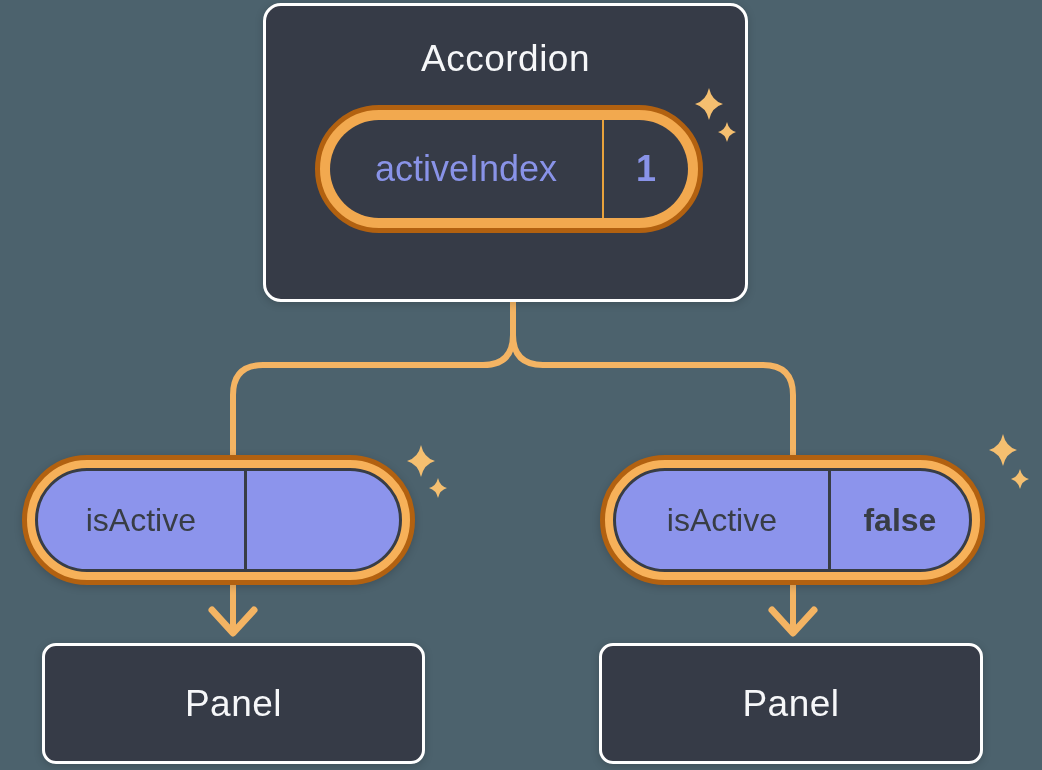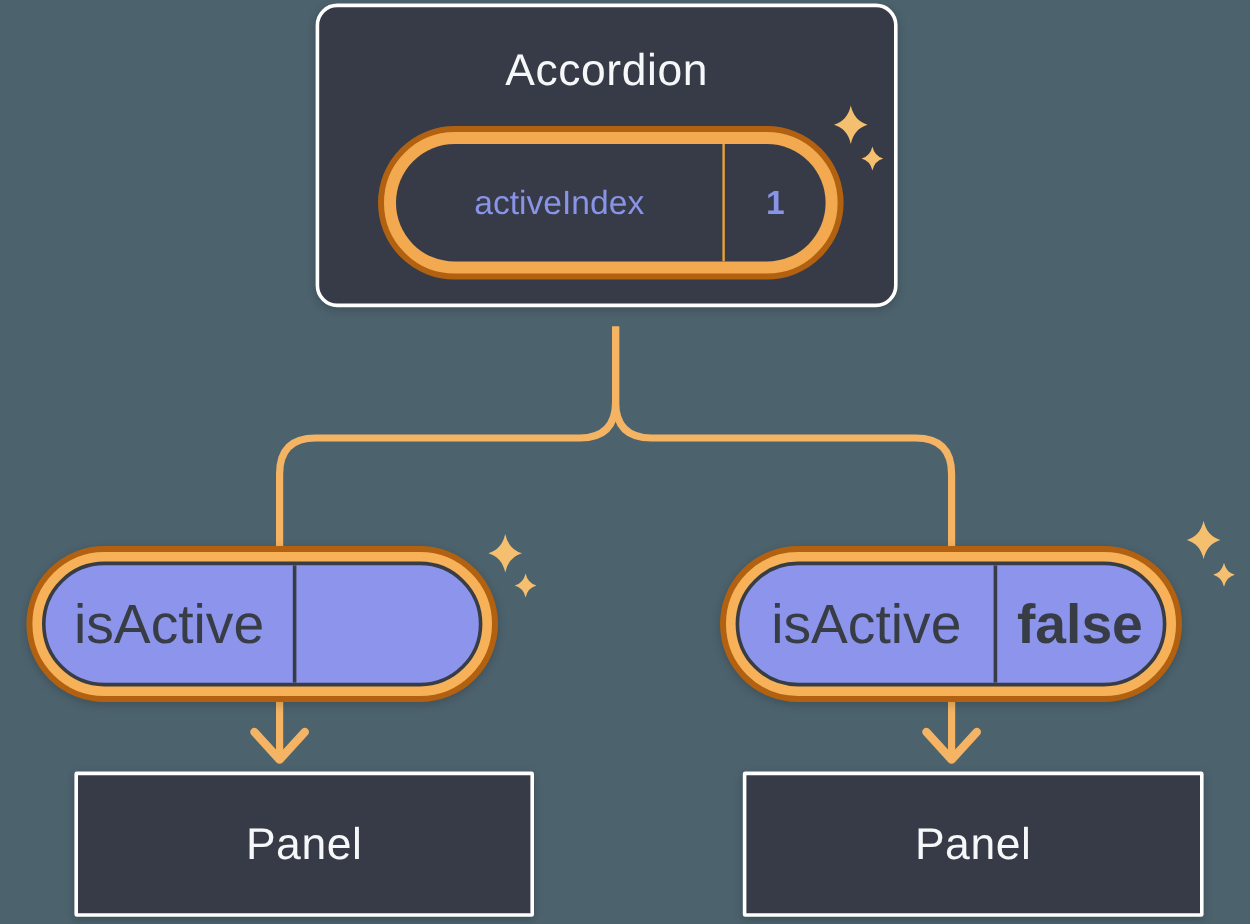--- a/index.html
+++ b/index.html
@@ -22,43 +22,43 @@
 
   .conn{stroke:var(--connector);stroke-width:6;fill:none;}
   .arrowhead{stroke:var(--connector);stroke-width:7;fill:none;stroke-linecap:round;stroke-linejoin:round;}
 
   .box{
     position:absolute;box-sizing:border-box;z-index:2;
     background:var(--box-fill);
     border:3px solid var(--box-border);
     box-shadow:0 2px 8px rgba(0,0,0,0.18);
   }
-  .box.accordion{left:263px;top:3px;width:485px;height:253px;border-radius:18px;}
+  .box.accordion{left:263px;top:3px;width:485px;height:299px;border-radius:18px;}
   .box-title{
     position:absolute;left:0;right:0;top:20px;height:66px;
     display:flex;align-items:center;justify-content:center;
     color:var(--text-light);font-size:37px;font-weight:500;letter-spacing:0.5px;
   }
-  .box.panel{border-radius:2px;display:flex;align-items:center;justify-content:center;
-    color:var(--text-light);font-size:37px;font-weight:500;letter-spacing:0.5px;margin-left:20px;}
+  .box.panel{border-radius:14px;display:flex;align-items:center;justify-content:center;
+    color:var(--text-light);font-size:37px;font-weight:500;letter-spacing:0.5px;}
   .box.panel.left{left:42px;top:643px;width:383px;height:121px;}
   .box.panel.right{left:599px;top:643px;width:384px;height:121px;}
 
   
   .state-pill{
     position:absolute;left:49px;top:99px;width:388px;height:128px;box-sizing:border-box;
     border-radius:999px;border:5px solid var(--ring-dark);
     background:var(--accordion-ring-light);padding:10px;
   }
   .state-pill-inner{
     box-sizing:border-box;width:100%;height:100%;border-radius:999px;
     background:var(--box-fill);display:flex;align-items:stretch;overflow:hidden;
   }
   .state-pill .cell{display:flex;align-items:center;justify-content:center;
-    color:var(--purple-text);font-size:28px;}
+    color:var(--purple-text);font-size:36px;}
   .state-pill .cell.label{flex:0 0 76%;}
   .state-pill .cell.value{flex:1 1 auto;font-weight:700;}
   .vdiv{align-self:stretch;flex:0 0 auto;}
   .vdiv.orange{width:2px;background:var(--divider-orange);}
   .vdiv.dark{width:3px;background:var(--text-dark);}
 
   
   .prop-pill{
     position:absolute;box-sizing:border-box;z-index:3;
     border-radius:999px;border:5px solid var(--ring-dark);
@@ -66,21 +66,21 @@
     box-shadow:0 2px 8px rgba(0,0,0,0.18);
   }
   .prop-pill.left{left:22px;top:455px;width:393px;height:130px;}
   .prop-pill.right{left:600px;top:455px;width:385px;height:130px;}
   .prop-pill-inner{
     box-sizing:border-box;width:100%;height:100%;border-radius:999px;
     background:var(--purple);border:3px solid var(--text-dark);
     display:flex;align-items:stretch;overflow:hidden;
   }
   .prop-pill .cell{display:flex;align-items:center;justify-content:center;
-    color:var(--text-dark);font-size:46px;}
+    color:var(--text-dark);font-size:32px;}
   .prop-pill.left .cell.label{flex:0 0 57%;}
   .prop-pill.right .cell.label{flex:0 0 60%;}
   .prop-pill .cell.value{flex:1 1 auto;font-weight:700;}
 
   .sparkle{fill:var(--sparkle);}
 </style>
 </head>
 <body>
 
 <div class="canvas">

